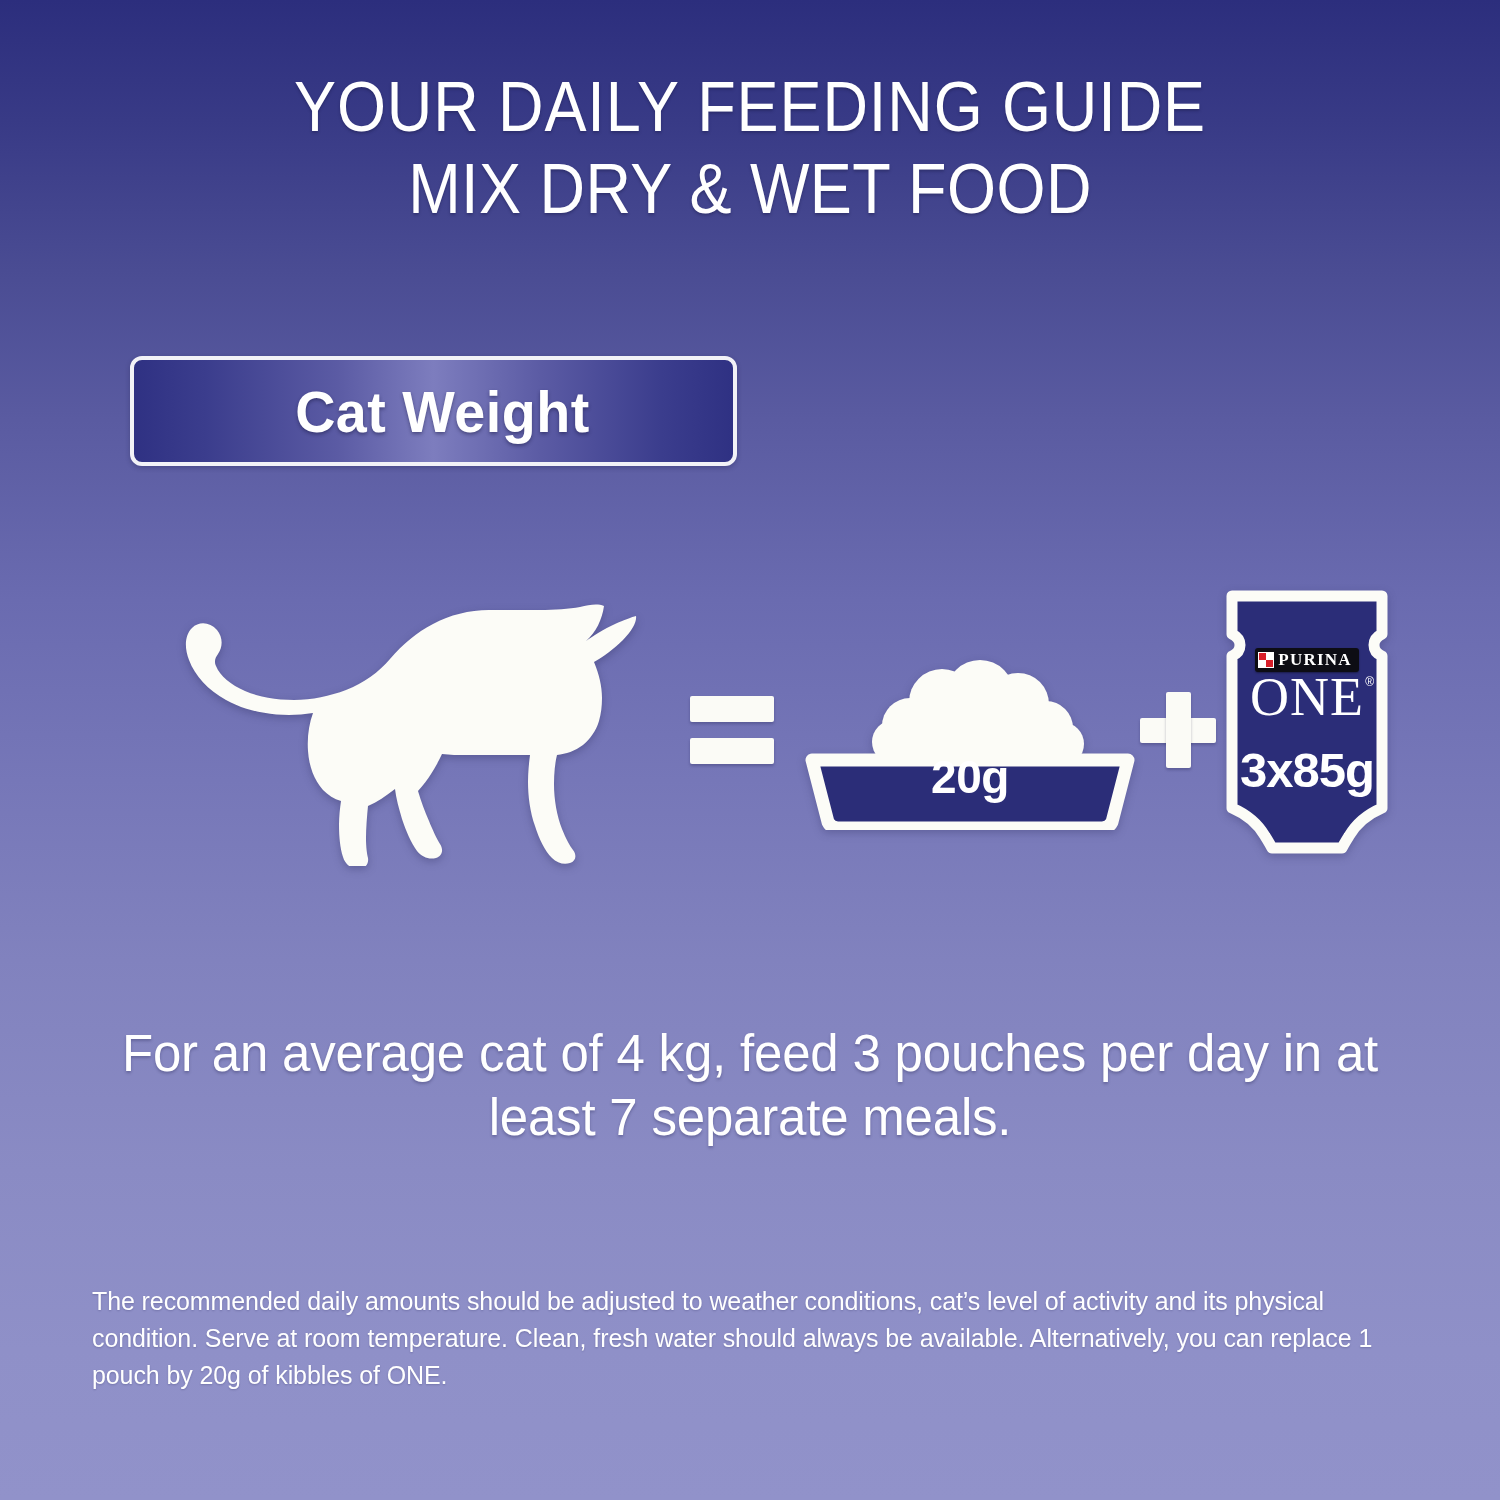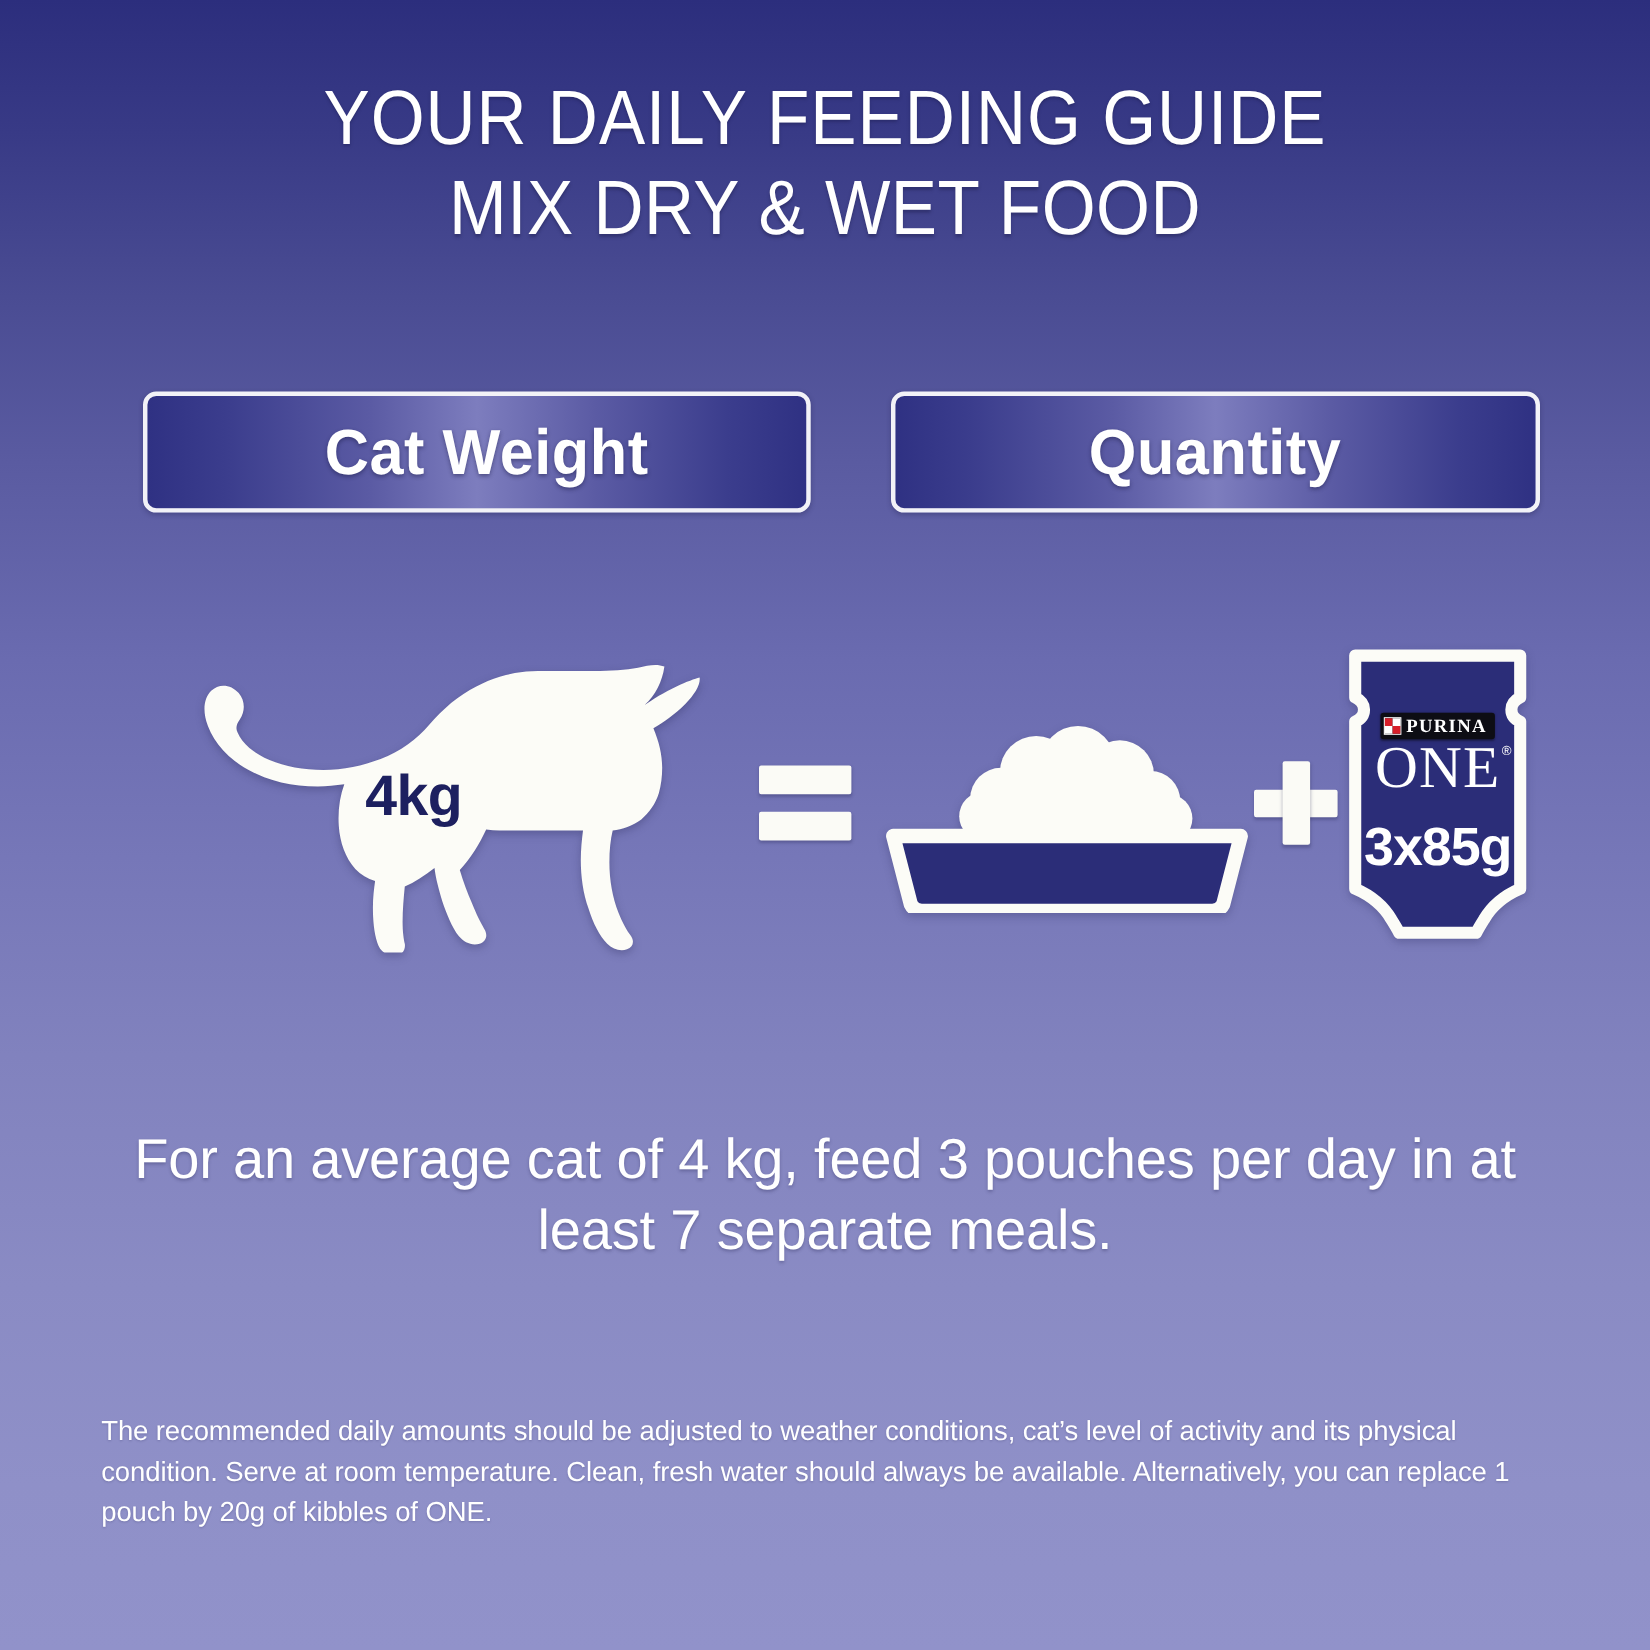--- a/index.html
+++ b/index.html
@@ -260,23 +260,20 @@
 
 <div id="page">
 
   <div id="title-block">
     <span class="title-line l1">YOUR DAILY FEEDING GUIDE</span>
     <span class="title-line l2">MIX DRY &amp; WET FOOD</span>
   </div>
 
   <div class="hdr-box" id="hdr-weight">
     <span class="hdr-label">Cat Weight</span>
-  </div>
-  <div class="hdr-box" id="hdr-quantity">
-    <span class="hdr-label">Quantity</span>
   </div>
 
   <div id="row">
 
     <div id="cat-wrap">
       <svg viewBox="0 0 560 268" xmlns="http://www.w3.org/2000/svg" aria-hidden="true">
         <path fill="#fcfcf7" d="
           M 508 8
           C 506 22 500 34 490 43
           C 497 38 508 31 519 26
@@ -325,21 +322,20 @@
           C 163 99 180 102 198 102
           C 216 102 234 98 250 92
           C 268 85 283 74 294 61
           C 307 46 321 34 337 26
           C 354 17 373 12 393 12
           L 444 12
           C 459 12 473 11 484 9
           C 493 7 501 5 508 8
           Z"></path>
       </svg>
-      <div id="cat-weight-label">4kg</div>
     </div>
 
     <div id="equals">
       <span class="bar b1"></span>
       <span class="bar b2"></span>
     </div>
 
     <div id="bowl-wrap">
       <svg viewBox="0 0 360 190" xmlns="http://www.w3.org/2000/svg" aria-hidden="true">
 
@@ -352,20 +348,21 @@
           <circle cx="104" cy="102" r="22"></circle>
           <circle cx="272" cy="104" r="22"></circle>
           <circle cx="140" cy="96" r="27"></circle>
           <circle cx="176" cy="88" r="30"></circle>
           <circle cx="214" cy="92" r="28"></circle>
           <rect x="92" y="92" width="188" height="36" rx="10"></rect>
         </g>
 
         <path d="M 22 120 L 338 120 L 322 182 C 320 186 316 188 312 188 L 48 188 C 44 188 40 186 38 182 Z" fill="#2b2d78" stroke="#fcfcf7" stroke-width="13" stroke-linejoin="round"></path>
       </svg>
+      <div id="bowl-amount">20g</div>
     </div>
 
     <div id="plus">
       <span class="pbar ph"></span>
       <span class="pbar pv"></span>
     </div>
 
     <div id="pouch-wrap">
       <svg viewBox="0 0 182 268" xmlns="http://www.w3.org/2000/svg" aria-hidden="true">
         <path d="

